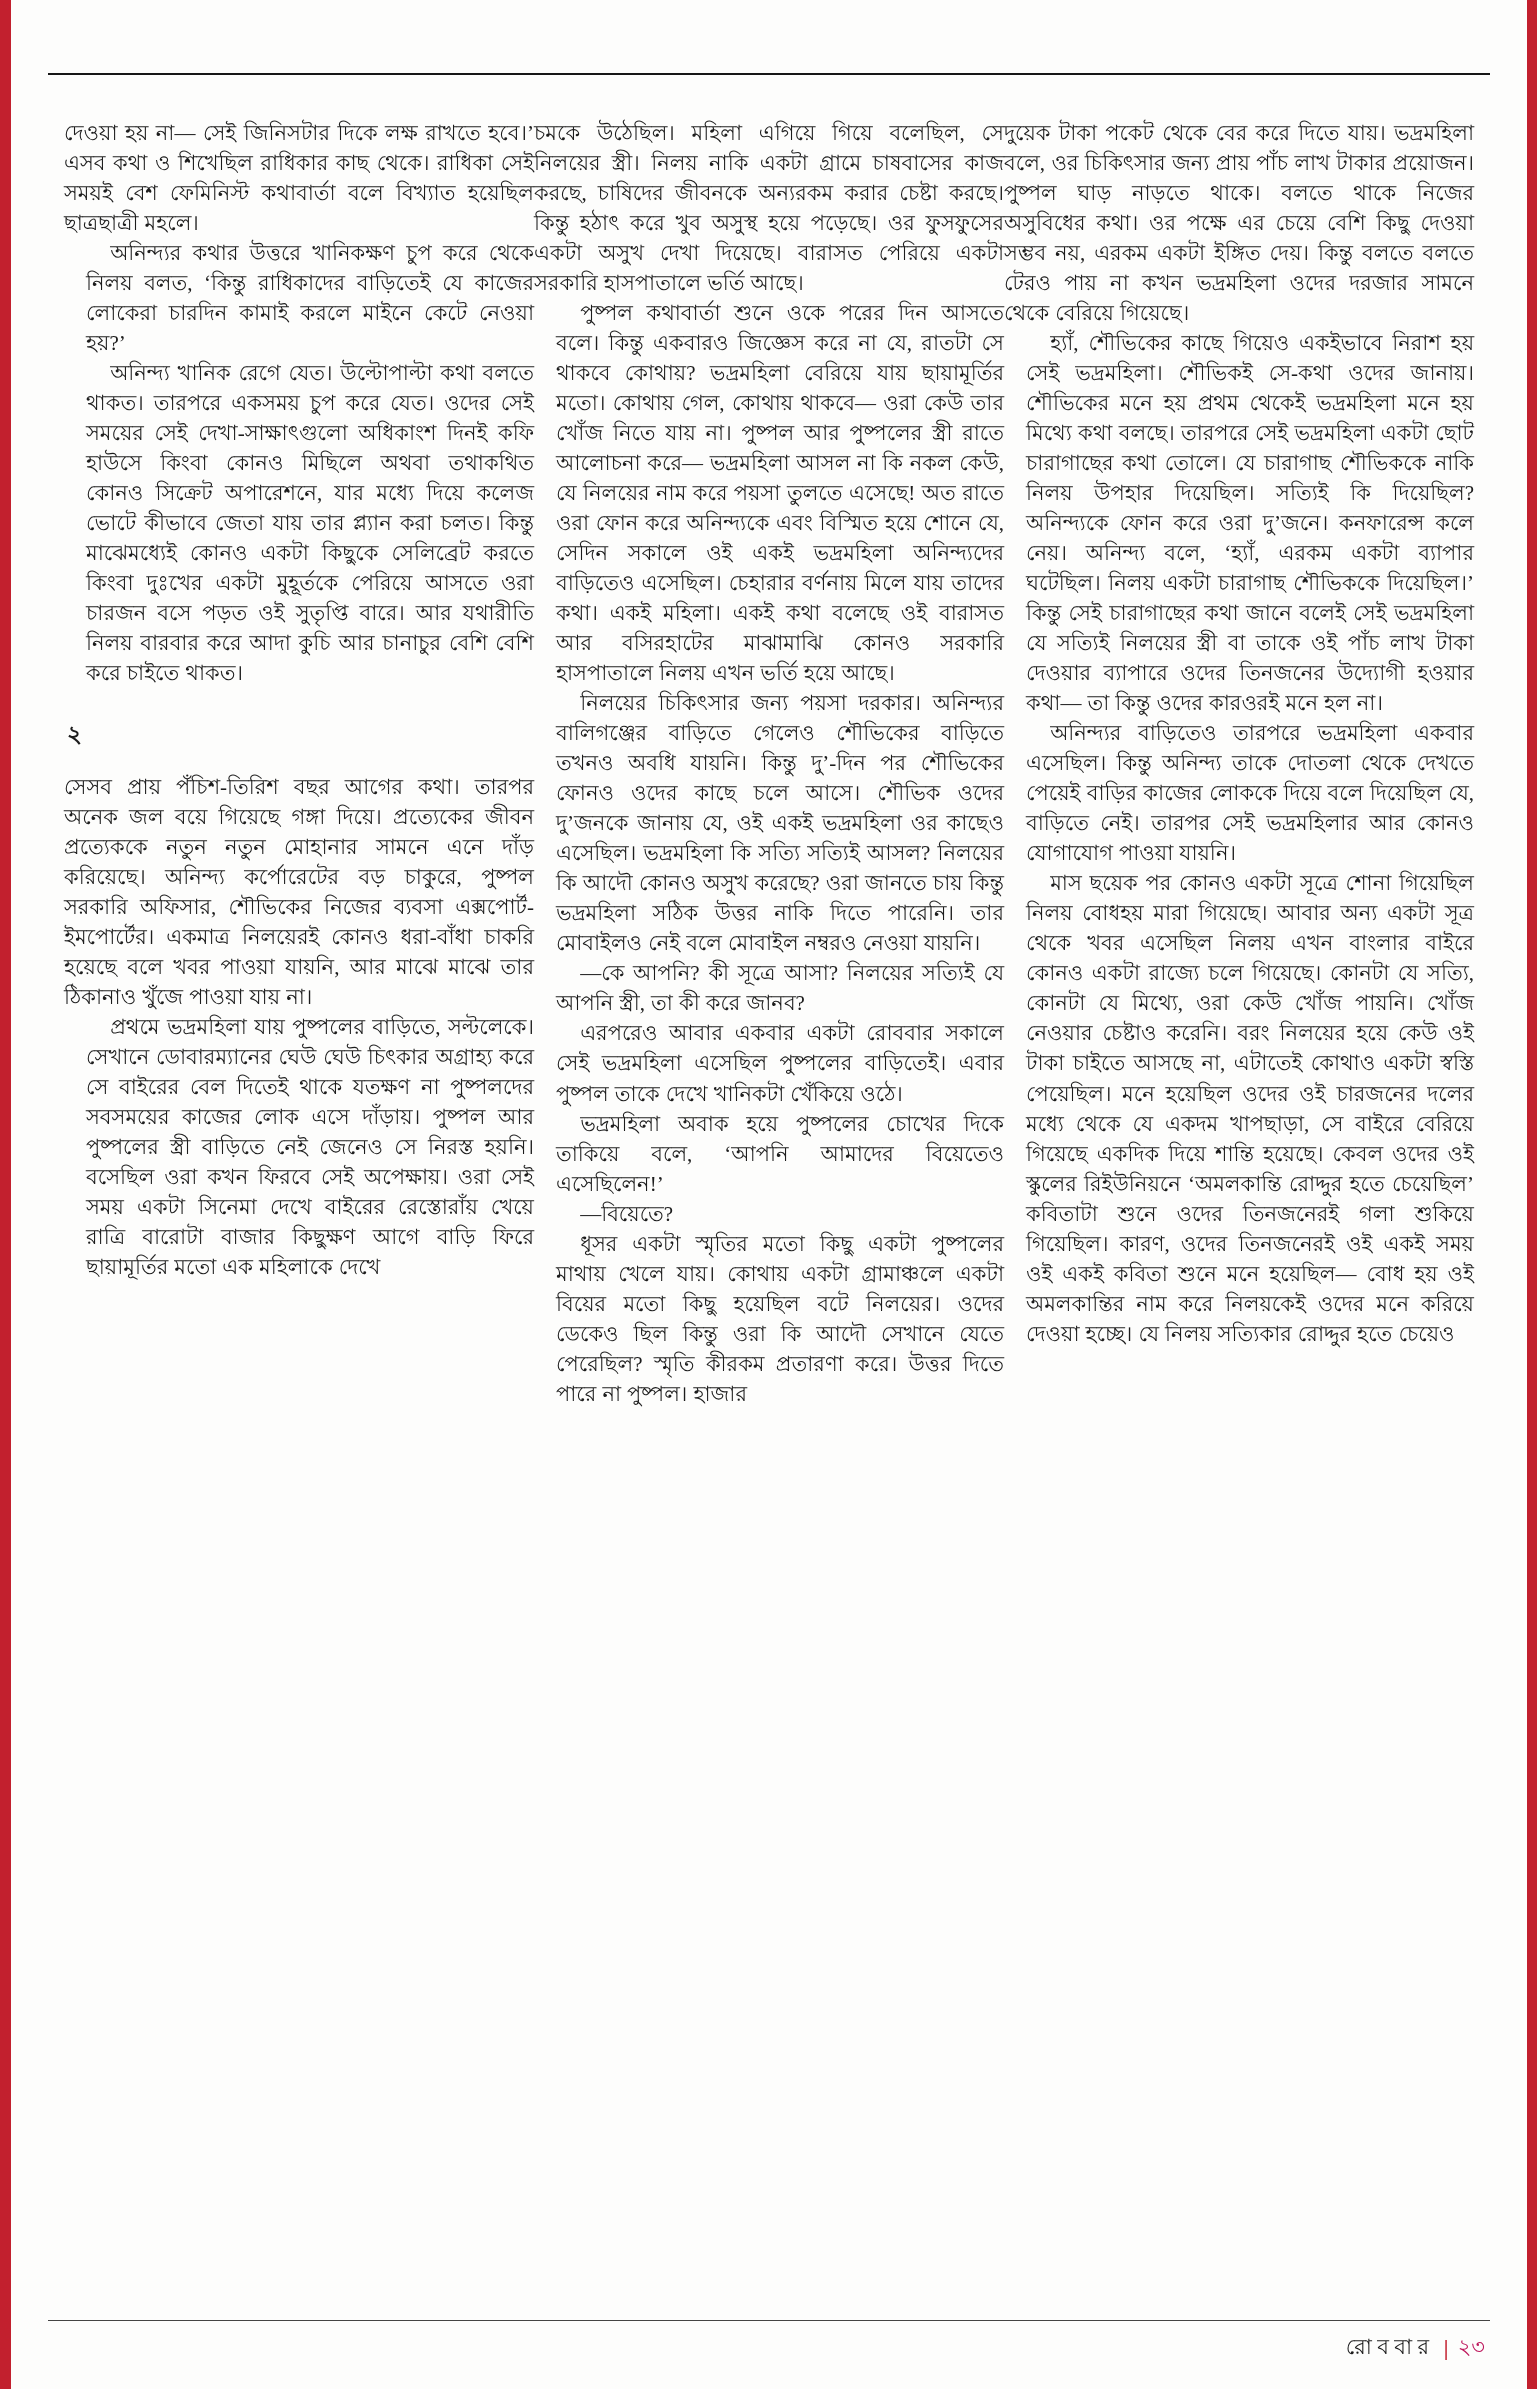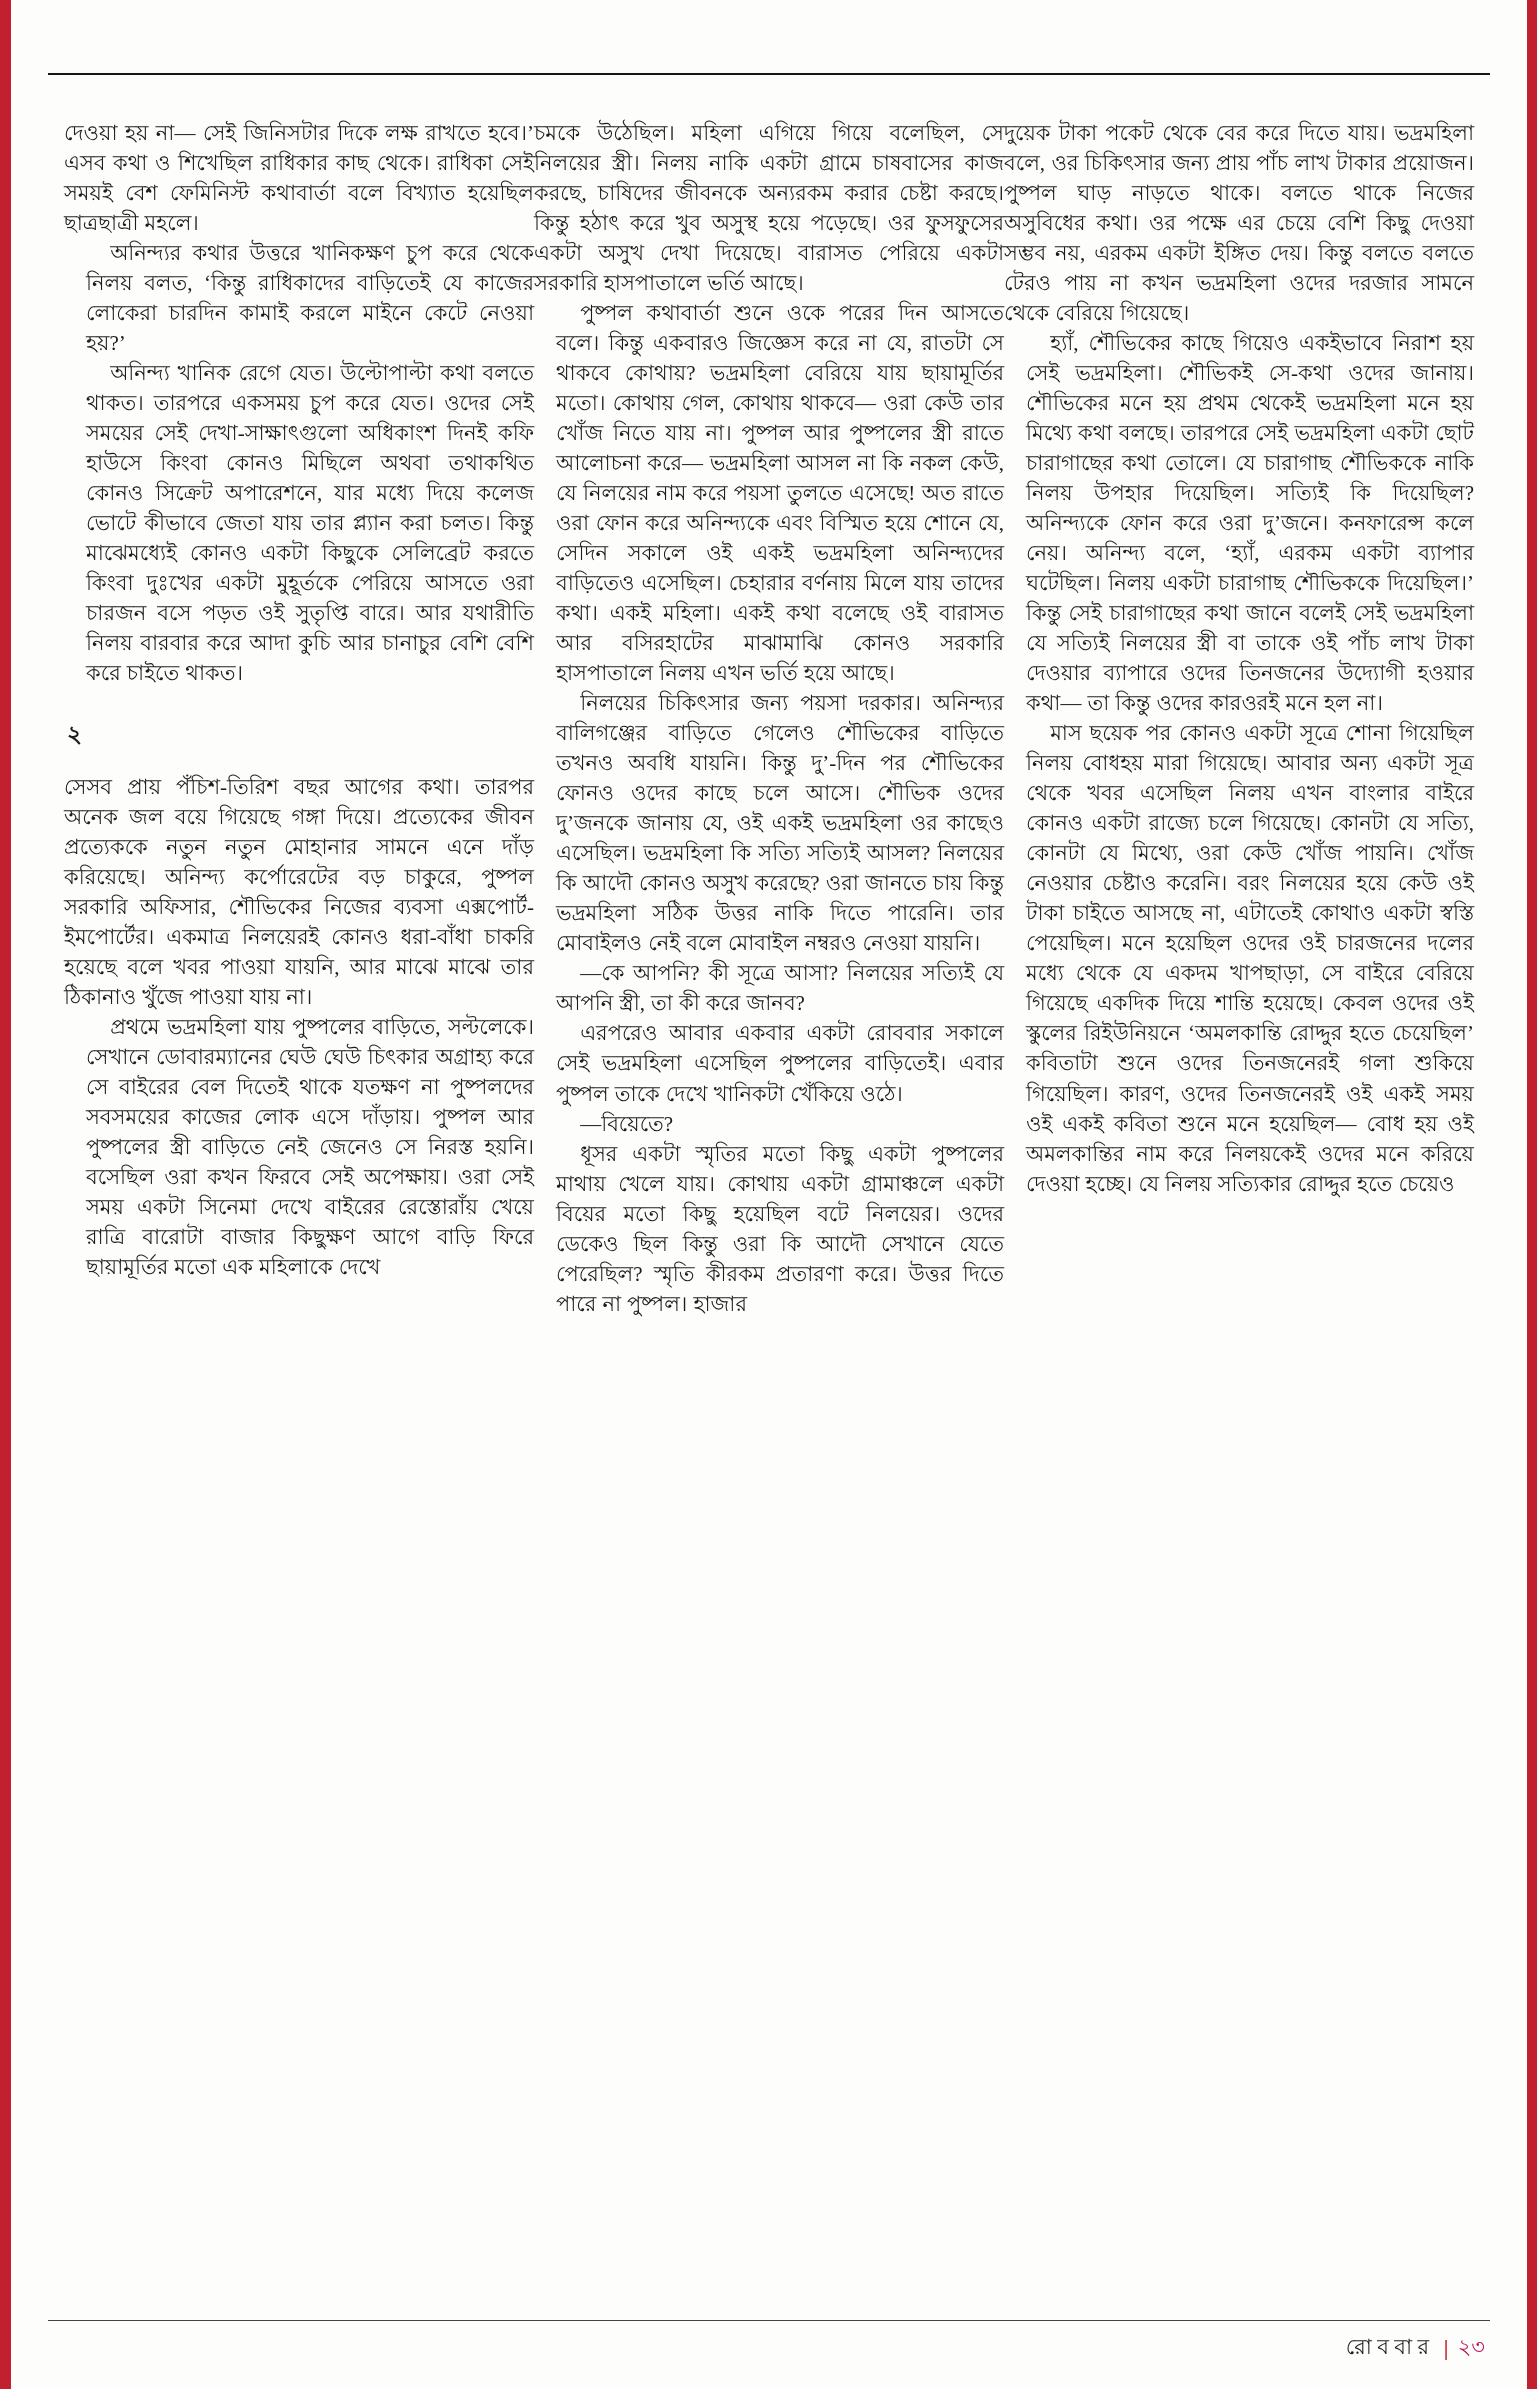--- a/index.html
+++ b/index.html
@@ -75,26 +75,28 @@
         <p class="para section-number">২</p>
         <p class="para">সেসব প্রায় পঁচিশ-তিরিশ বছর আগের কথা। তারপর অনেক জল বয়ে গিয়েছে গঙ্গা দিয়ে। প্রত্যেকের জীবন প্রত্যেককে নতুন নতুন মোহানার সামনে এনে দাঁড় করিয়েছে। অনিন্দ্য কর্পোরেটের বড় চাকুরে, পুষ্পল সরকারি অফিসার, শৌভিকের নিজের ব্যবসা এক্সপোর্ট-ইমপোর্টের। একমাত্র নিলয়েরই কোনও ধরা-বাঁধা চাকরি হয়েছে বলে খবর পাওয়া যায়নি, আর মাঝে মাঝে তার ঠিকানাও খুঁজে পাওয়া যায় না।</p>
         <p class="para indent">প্রথমে ভদ্রমহিলা যায় পুষ্পলের বাড়িতে, সল্টলেকে। সেখানে ডোবারম্যানের ঘেউ ঘেউ চিৎকার অগ্রাহ্য করে সে বাইরের বেল দিতেই থাকে যতক্ষণ না পুষ্পলদের সবসময়ের কাজের লোক এসে দাঁড়ায়। পুষ্পল আর পুষ্পলের স্ত্রী বাড়িতে নেই জেনেও সে নিরস্ত হয়নি। বসেছিল ওরা কখন ফিরবে সেই অপেক্ষায়। ওরা সেই সময় একটা সিনেমা দেখে বাইরের রেস্তোরাঁয় খেয়ে রাত্রি বারোটা বাজার কিছুক্ষণ আগে বাড়ি ফিরে ছায়ামূর্তির মতো এক মহিলাকে দেখে</p>
       </div>
     <div class="col">
         <p class="para">চমকে উঠেছিল। মহিলা এগিয়ে গিয়ে বলেছিল, সে নিলয়ের স্ত্রী। নিলয় নাকি একটা গ্রামে চাষবাসের কাজ করছে, চাষিদের জীবনকে অন্যরকম করার চেষ্টা করছে। কিন্তু হঠাৎ করে খুব অসুস্থ হয়ে পড়েছে। ওর ফুসফুসের একটা অসুখ দেখা দিয়েছে। বারাসত পেরিয়ে একটা সরকারি হাসপাতালে ভর্তি আছে।</p>
         <p class="para indent">পুষ্পল কথাবার্তা শুনে ওকে পরের দিন আসতে বলে। কিন্তু একবারও জিজ্ঞেস করে না যে, রাতটা সে থাকবে কোথায়? ভদ্রমহিলা বেরিয়ে যায় ছায়ামূর্তির মতো। কোথায় গেল, কোথায় থাকবে— ওরা কেউ তার খোঁজ নিতে যায় না। পুষ্পল আর পুষ্পলের স্ত্রী রাতে আলোচনা করে— ভদ্রমহিলা আসল না কি নকল কেউ, যে নিলয়ের নাম করে পয়সা তুলতে এসেছে! অত রাতে ওরা ফোন করে অনিন্দ্যকে এবং বিস্মিত হয়ে শোনে যে, সেদিন সকালে ওই একই ভদ্রমহিলা অনিন্দ্যদের বাড়িতেও এসেছিল। চেহারার বর্ণনায় মিলে যায় তাদের কথা। একই মহিলা। একই কথা বলেছে ওই বারাসত আর বসিরহাটের মাঝামাঝি কোনও সরকারি হাসপাতালে নিলয় এখন ভর্তি হয়ে আছে।</p>
         <p class="para indent">নিলয়ের চিকিৎসার জন্য পয়সা দরকার। অনিন্দ্যর বালিগঞ্জের বাড়িতে গেলেও শৌভিকের বাড়িতে তখনও অবধি যায়নি। কিন্তু দু’-দিন পর শৌভিকের ফোনও ওদের কাছে চলে আসে। শৌভিক ওদের দু’জনকে জানায় যে, ওই একই ভদ্রমহিলা ওর কাছেও এসেছিল। ভদ্রমহিলা কি সত্যি সত্যিই আসল? নিলয়ের কি আদৌ কোনও অসুখ করেছে? ওরা জানতে চায় কিন্তু ভদ্রমহিলা সঠিক উত্তর নাকি দিতে পারেনি। তার মোবাইলও নেই বলে মোবাইল নম্বরও নেওয়া যায়নি।</p>
         <p class="para indent">—কে আপনি? কী সূত্রে আসা? নিলয়ের সত্যিই যে আপনি স্ত্রী, তা কী করে জানব?</p>
         <p class="para indent">এরপরেও আবার একবার একটা রোববার সকালে সেই ভদ্রমহিলা এসেছিল পুষ্পলের বাড়িতেই। এবার পুষ্পল তাকে দেখে খানিকটা খেঁকিয়ে ওঠে।</p>
+        <p class="para indent">ভদ্রমহিলা অবাক হয়ে পুষ্পলের চোখের দিকে তাকিয়ে বলে, ‘আপনি আমাদের বিয়েতেও এসেছিলেন!’</p>
         <p class="para indent">—বিয়েতে?</p>
         <p class="para indent">ধূসর একটা স্মৃতির মতো কিছু একটা পুষ্পলের মাথায় খেলে যায়। কোথায় একটা গ্রামাঞ্চলে একটা বিয়ের মতো কিছু হয়েছিল বটে নিলয়ের। ওদের ডেকেও ছিল কিন্তু ওরা কি আদৌ সেখানে যেতে পেরেছিল? স্মৃতি কীরকম প্রতারণা করে। উত্তর দিতে পারে না পুষ্পল। হাজার</p>
       </div>
     <div class="col">
         <p class="para">দুয়েক টাকা পকেট থেকে বের করে দিতে যায়। ভদ্রমহিলা বলে, ওর চিকিৎসার জন্য প্রায় পাঁচ লাখ টাকার প্রয়োজন। পুষ্পল ঘাড় নাড়তে থাকে। বলতে থাকে নিজের অসুবিধের কথা। ওর পক্ষে এর চেয়ে বেশি কিছু দেওয়া সম্ভব নয়, এরকম একটা ইঙ্গিত দেয়। কিন্তু বলতে বলতে টেরও পায় না কখন ভদ্রমহিলা ওদের দরজার সামনে থেকে বেরিয়ে গিয়েছে।</p>
         <p class="para indent">হ্যাঁ, শৌভিকের কাছে গিয়েও একইভাবে নিরাশ হয় সেই ভদ্রমহিলা। শৌভিকই সে-কথা ওদের জানায়। শৌভিকের মনে হয় প্রথম থেকেই ভদ্রমহিলা মনে হয় মিথ্যে কথা বলছে। তারপরে সেই ভদ্রমহিলা একটা ছোট চারাগাছের কথা তোলে। যে চারাগাছ শৌভিককে নাকি নিলয় উপহার দিয়েছিল। সত্যিই কি দিয়েছিল? অনিন্দ্যকে ফোন করে ওরা দু’জনে। কনফারেন্স কলে নেয়। অনিন্দ্য বলে, ‘হ্যাঁ, এরকম একটা ব্যাপার ঘটেছিল। নিলয় একটা চারাগাছ শৌভিককে দিয়েছিল।’ কিন্তু সেই চারাগাছের কথা জানে বলেই সেই ভদ্রমহিলা যে সত্যিই নিলয়ের স্ত্রী বা তাকে ওই পাঁচ লাখ টাকা দেওয়ার ব্যাপারে ওদের তিনজনের উদ্যোগী হওয়ার কথা— তা কিন্তু ওদের কারওরই মনে হল না।</p>
+        <p class="para indent">অনিন্দ্যর বাড়িতেও তারপরে ভদ্রমহিলা একবার এসেছিল। কিন্তু অনিন্দ্য তাকে দোতলা থেকে দেখতে পেয়েই বাড়ির কাজের লোককে দিয়ে বলে দিয়েছিল যে, বাড়িতে নেই। তারপর সেই ভদ্রমহিলার আর কোনও যোগাযোগ পাওয়া যায়নি।</p>
         <p class="para indent">মাস ছয়েক পর কোনও একটা সূত্রে শোনা গিয়েছিল নিলয় বোধহয় মারা গিয়েছে। আবার অন্য একটা সূত্র থেকে খবর এসেছিল নিলয় এখন বাংলার বাইরে কোনও একটা রাজ্যে চলে গিয়েছে। কোনটা যে সত্যি, কোনটা যে মিথ্যে, ওরা কেউ খোঁজ পায়নি। খোঁজ নেওয়ার চেষ্টাও করেনি। বরং নিলয়ের হয়ে কেউ ওই টাকা চাইতে আসছে না, এটাতেই কোথাও একটা স্বস্তি পেয়েছিল। মনে হয়েছিল ওদের ওই চারজনের দলের মধ্যে থেকে যে একদম খাপছাড়া, সে বাইরে বেরিয়ে গিয়েছে একদিক দিয়ে শান্তি হয়েছে। কেবল ওদের ওই স্কুলের রিইউনিয়নে ‘অমলকান্তি রোদ্দুর হতে চেয়েছিল’ কবিতাটা শুনে ওদের তিনজনেরই গলা শুকিয়ে গিয়েছিল। কারণ, ওদের তিনজনেরই ওই একই সময় ওই একই কবিতা শুনে মনে হয়েছিল— বোধ হয় ওই অমলকান্তির নাম করে নিলয়কেই ওদের মনে করিয়ে দেওয়া হচ্ছে। যে নিলয় সত্যিকার রোদ্দুর হতে চেয়েও</p>
       </div>
   </div>
 
   <div class="footer-rule"></div>
 
   <div class="footer">
     <span class="brand">রোববার</span>
     <span class="sep">|</span>
     <span class="num">২৩</span>

